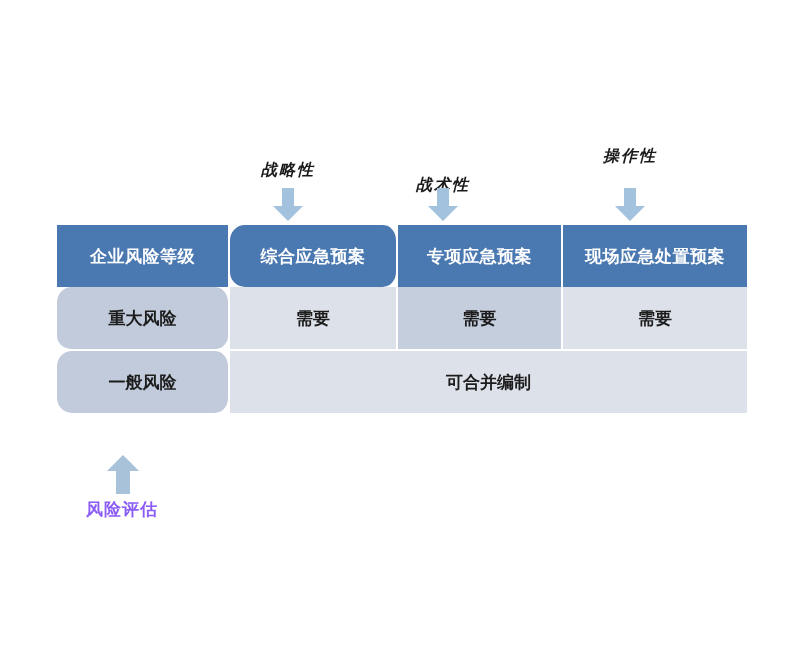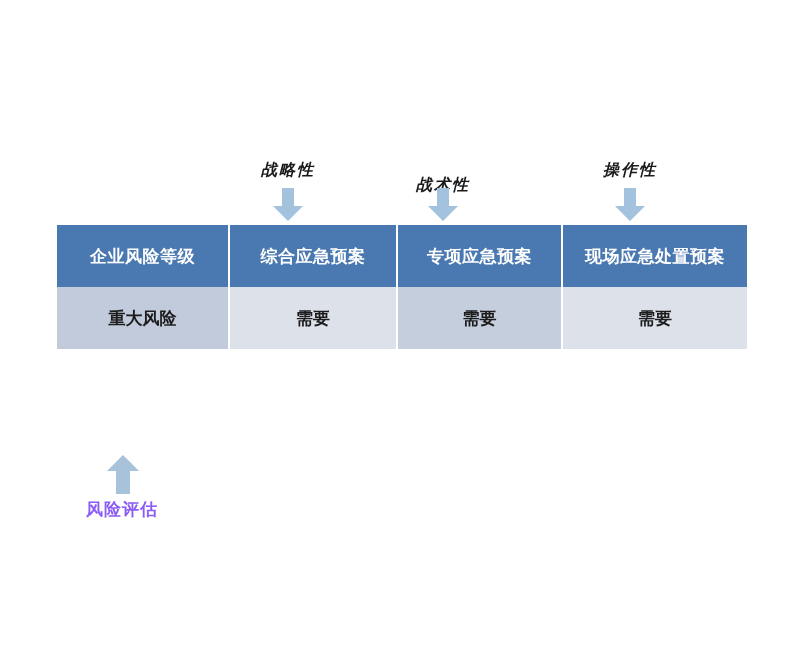--- a/index.html
+++ b/index.html
@@ -82,20 +82,21 @@
   .hdr {
     background: #4a78b0;
     color: #ffffff !important;
     font-size: 17px;
     font-weight: 600;
     letter-spacing: 0.5px;
   }
 
   .cell-rowhead {
     background: #c2cbdc;
+    border-radius: 15px;
   }
   .cell-light {
     background: #dde1e9;
   }
   .cell-mid {
     background: #c5cedd;
   }
 
   
   .red-caption {
@@ -109,21 +110,21 @@
     letter-spacing: 1px;
   }
 </style>
 </head>
 <body>
 
 <div id="canvas">
 
   <div class="top-label" style="left:288px; top:160px;">战略性</div>
   <div class="top-label" style="left:443px; top:175px;">战术性</div>
-  <div class="top-label" style="left:630px; top:160px;">操作性</div>
+  <div class="top-label" style="left:630px; top:146px;">操作性</div>
 
   <div class="arrow-down" style="left:288px; top:188px;">
     <svg viewBox="0 0 34 34" width="34" height="34" aria-hidden="true">
       <polygon points="11,0 23,0 23,18 32,18 17,33 2,18 11,18" fill="#a3c2de"></polygon>
     </svg>
   </div>
   <div class="arrow-down" style="left:443px; top:188px;">
     <svg viewBox="0 0 34 34" width="34" height="34" aria-hidden="true">
       <polygon points="11,0 23,0 23,18 32,18 17,33 2,18 11,18" fill="#a3c2de"></polygon>
     </svg>
@@ -131,31 +132,35 @@
   <div class="arrow-down" style="left:630px; top:188px;">
     <svg viewBox="0 0 34 34" width="34" height="34" aria-hidden="true">
       <polygon points="11,0 23,0 23,18 32,18 17,33 2,18 11,18" fill="#a3c2de"></polygon>
     </svg>
   </div>
 
   <table id="risk-table">
     <thead>
       <tr>
         <th class="hdr" style="width:163px;">企业风险等级</th>
-        <th class="hdr" style="width:158px;">综合应急预案</th>
+        <th class="hdr" style="width:158px;border-radius:15px;">综合应急预案</th>
         <th class="hdr" style="width:155px;margin-top:42px;">专项应急预案</th>
         <th class="hdr" style="width:176px;">现场应急处置预案</th>
       </tr>
     </thead>
     <tbody>
       <tr>
         <td class="cell-rowhead">重大风险</td>
         <td class="cell-light">需要</td>
         <td class="cell-mid">需要</td>
         <td class="cell-light">需要</td>
+      </tr>
+      <tr>
+        <td class="cell-rowhead">一般风险</td>
+        <td class="cell-light" colspan="3">可合并编制</td>
       </tr>
     </tbody>
   </table>
 
   <div class="arrow-up" style="left:123px; top:455px;">
     <svg viewBox="0 0 34 40" width="34" height="40" aria-hidden="true">
       <polygon points="17,0 33,16 24,16 24,39 10,39 10,16 1,16" fill="#a8c2da"></polygon>
     </svg>
   </div>
 

